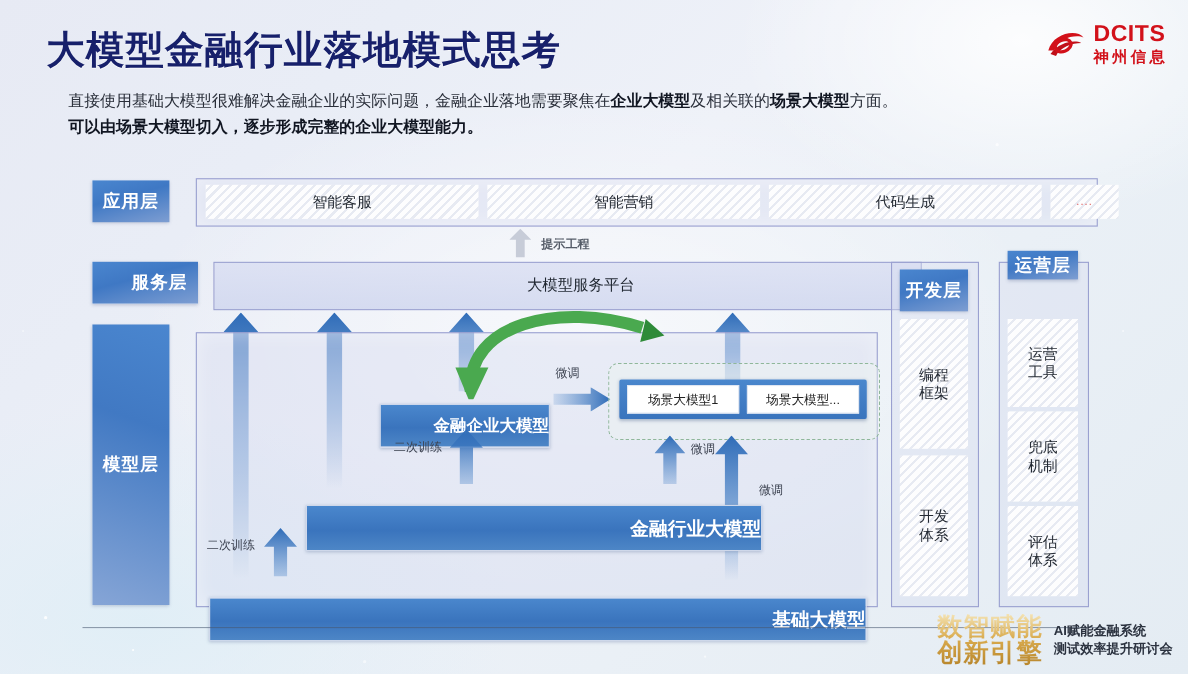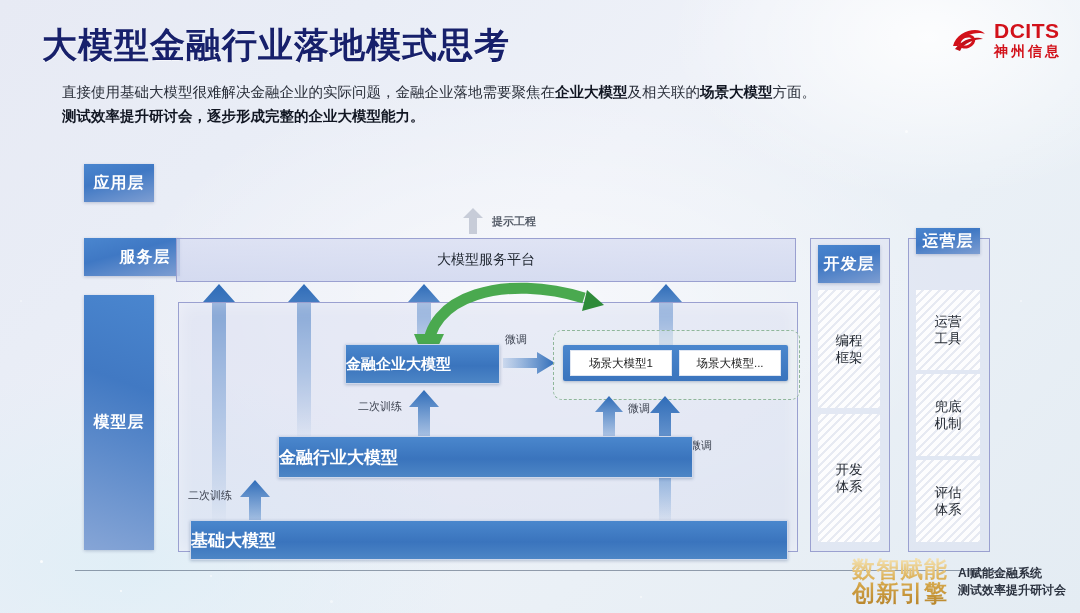--- a/index.html
+++ b/index.html
@@ -57,23 +57,23 @@
   .app-cell{position:absolute;height:31px;}
 
   .svc-box{
     position:absolute;border:1px solid #9aa0d0;
     background:linear-gradient(180deg,rgba(216,221,242,.75),rgba(206,213,238,.8));
     display:flex;align-items:center;justify-content:center;
     font-size:14px;color:#1f2630;
   }
 
   .blue-box{
-    position:absolute;display:flex;align-items:center;justify-content:flex-start;
+    position:absolute;display:flex;align-items:center;justify-content:flex-end;
     color:#fff;font-weight:bold;background:linear-gradient(180deg,#4a87cd 0%,#3a74bd 55%,#4d86c6 100%);
-    border:1px solid #cfd8ea;box-shadow:0 1px 3px rgba(30,60,110,.28);
+    border:1px solid #cfd8ea;box-shadow:0 1px 3px rgba(30,60,110,.28);margin-top:23px;
   }
   .scene-wrap{
     position:absolute;border:1px dashed #8fb79a;border-radius:9px;
     background:rgba(238,244,240,.40);
   }
   .scene-inner{
     position:absolute;background:linear-gradient(180deg,#4a87cd,#3a74bd);
     border-radius:2px;display:flex;align-items:center;gap:7px;padding:0 7px;
     box-shadow:0 1px 3px rgba(30,60,110,.3);
   }
@@ -108,21 +108,21 @@
 <div class="speck" style="left:330px;top:600px;width:3px;height:3px;opacity:.6;"></div>
 <div class="speck" style="left:640px;top:596px;width:2px;height:2px;opacity:.7;"></div>
 <div class="speck" style="left:905px;top:130px;width:3px;height:3px;opacity:.8;"></div>
 <div class="speck" style="left:1020px;top:300px;width:2px;height:2px;opacity:.6;"></div>
 <div class="speck" style="left:20px;top:300px;width:2px;height:2px;opacity:.5;"></div>
 
 <div class="title">大模型金融行业落地模式思考</div>
 
 <div class="subtitle">
   <span>直接使用基础大模型很难解决金融企业的实际问题，金融企业落地需要聚焦在</span><b>企业大模型</b><span>及相关联的</span><b>场景大模型</b><span>方面。</span>
-  <div class="sub-line2">测试效率提升研讨会，逐步形成完整的企业大模型能力。</div>
+  <div class="sub-line2">可以由场景大模型切入，逐步形成完整的企业大模型能力。</div>
 </div>
 
 <div class="logo">
   <div class="logo-mark">
     <svg width="38" height="36" viewBox="0 0 38 36">
       <path d="M4 24 C8 8, 30 4, 36 12 C30 9, 12 12, 9 24 Z" fill="#d2111a"></path>
       <path d="M6 27 C14 16, 28 14, 34 17 C26 17, 14 21, 11 29 Z" fill="#c00f18"></path>
       <ellipse cx="17.5" cy="19.5" rx="7.5" ry="5.2" transform="rotate(-22 17.5 19.5)" fill="none" stroke="#d2111a" stroke-width="3"></ellipse>
     </svg>
   </div>
@@ -138,29 +138,43 @@
     <span>应用层</span>
   </div>
   <div class="layer-tag" style="left:84px;top:88px;width:70px;height:38px;padding-left:26px;">
     <span>服务层</span>
   </div>
   <div class="layer-tag" style="left:84px;top:145px;width:70px;height:255px;
       background:linear-gradient(200deg,#4a86cf 0%,#4179c3 35%,#86a5d6 100%);">
     <span>模型层</span>
   </div>
 
+  <div class="panel" style="left:178px;top:12px;width:818px;height:42px;">
+    <div class="hatch app-cell" style="left:8px;top:5px;width:248px;">
+      <span>智能客服</span>
+    </div>
+    <div class="hatch app-cell" style="left:264px;top:5px;width:248px;">
+      <span>智能营销</span>
+    </div>
+    <div class="hatch app-cell" style="left:520px;top:5px;width:248px;">
+      <span>代码生成</span>
+    </div>
+    <div class="hatch app-cell" style="left:776px;top:5px;width:62px;color:#e0605f;font-size:10px;letter-spacing:1px;">
+      <span>....</span>
+    </div>
+  </div>
 
   <div class="arrow-up" style="left:463px;top:58px;">
     <svg width="20" height="26" viewBox="0 0 20 26">
       <polygon points="10,0 20,10 14,10 14,26 6,26 6,10 0,10" fill="#c7ccd8"></polygon>
     </svg>
   </div>
   <div class="lbl" style="left:492px;top:64px;font-size:11px;color:#555c68;font-weight:bold;">提示工程</div>
 
-  <div class="svc-box" style="left:176px;top:88px;width:618px;height:42px;">
+  <div class="svc-box" style="left:194px;top:88px;width:618px;height:42px;padding-left:24px;">
     <span>大模型服务平台</span>
   </div>
 
   <div class="arrow-up" style="left:203px;top:134px;">
     <svg width="32" height="242" viewBox="0 0 32 242">
       <defs>
           <linearGradient id="ga1" x1="0" y1="1" x2="0" y2="0">
         <stop offset="0%" stop-color="#3a74bd" stop-opacity="0"></stop>
         <stop offset="45%" stop-color="#4b84c8" stop-opacity=".55"></stop>
         <stop offset="100%" stop-color="#2f6cb8" stop-opacity="1"></stop>

